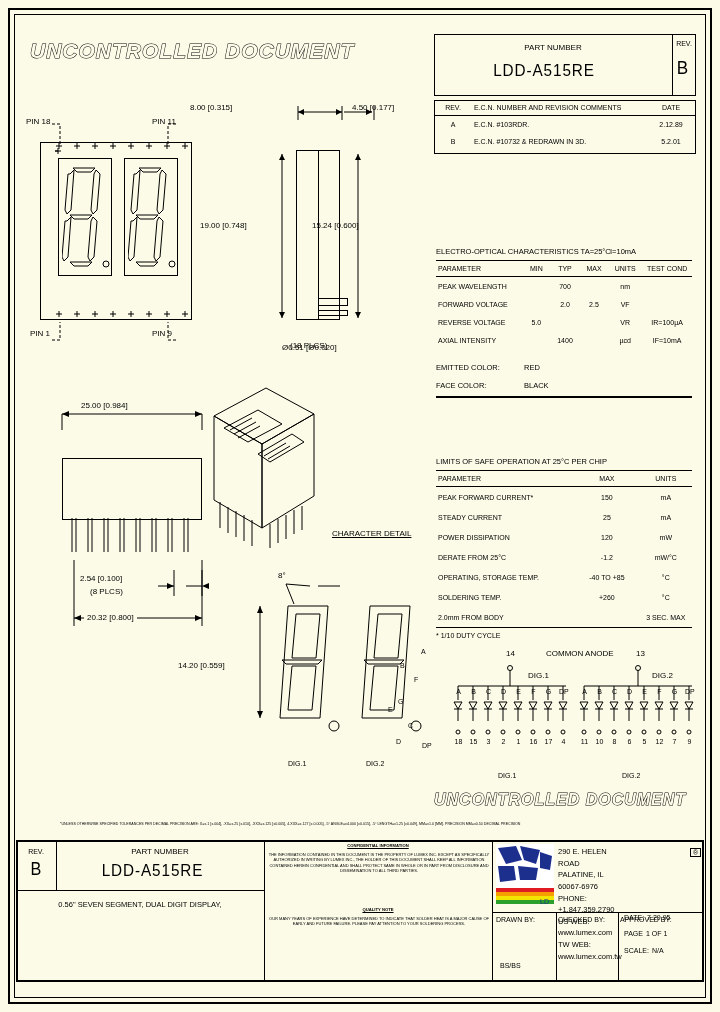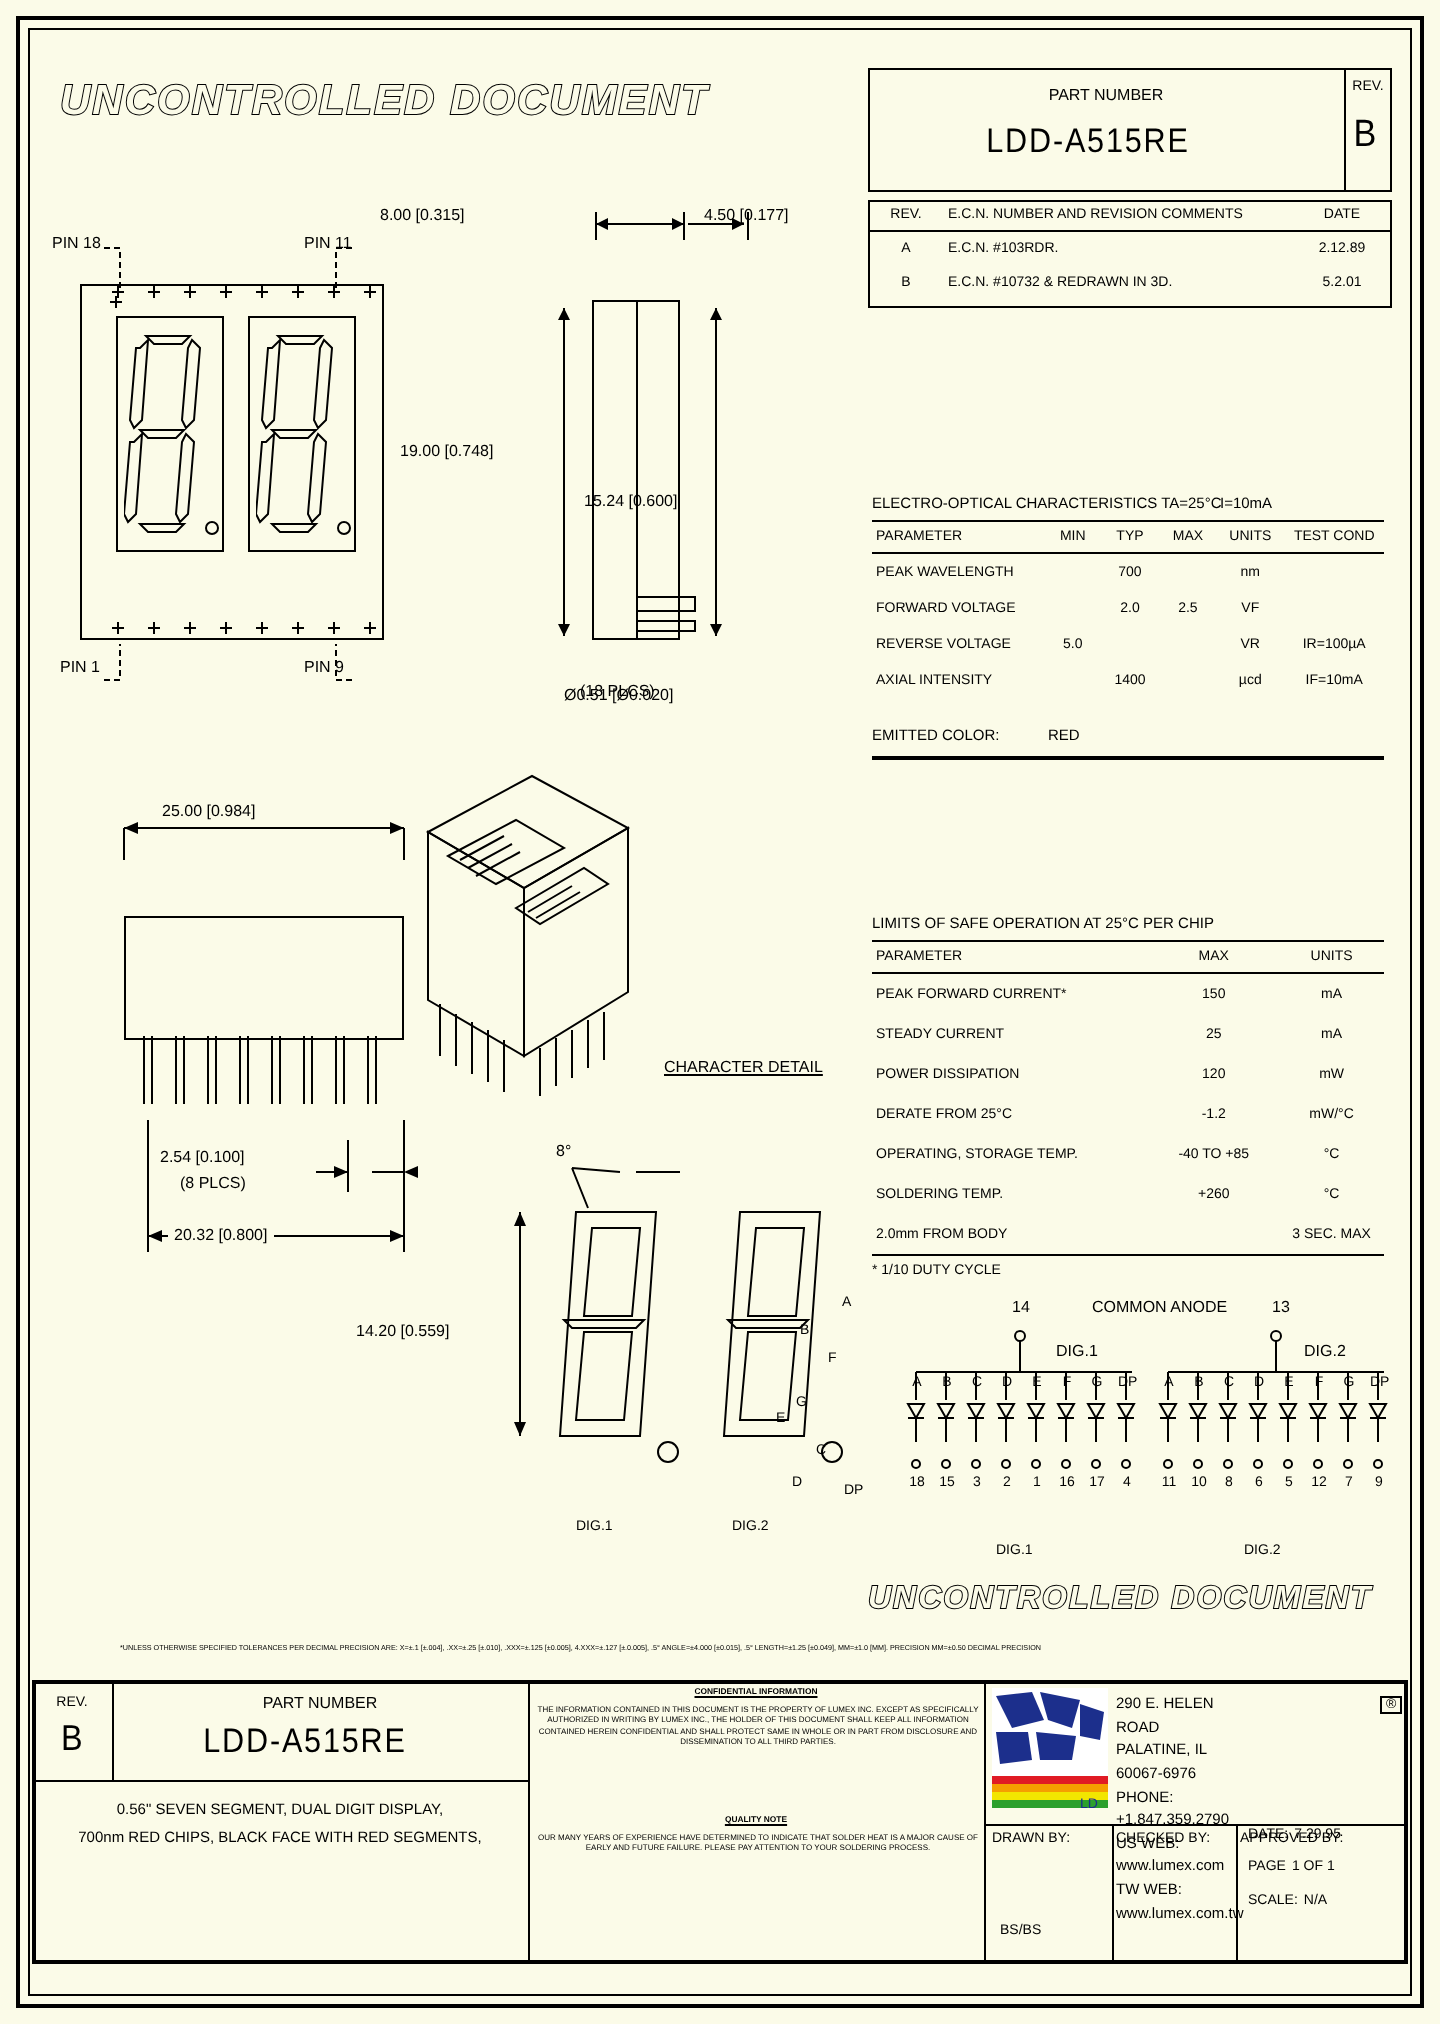--- a/index.html
+++ b/index.html
@@ -156,21 +156,21 @@
     <svg class="seg" style="left:272px;top:150px;" width="20" height="172" viewBox="0 0 20 172">
       <path d="M10 4 v164" stroke="#000" stroke-width="1"></path>
       <path d="M10 4 l-3 6 h6 z M10 168 l-3 -6 h6 z" fill="#000"></path>
     </svg>
     <div class="t" style="left:200px;top:222px;font-size:8px;">19.00 [0.748]</div>
 
     <svg class="seg" style="left:352px;top:150px;" width="20" height="172" viewBox="0 0 20 172">
       <path d="M6 4 v164" stroke="#000" stroke-width="1"></path>
       <path d="M6 4 l-3 6 h6 z M6 168 l-3 -6 h6 z" fill="#000"></path>
     </svg>
-    <div class="t" style="left:292px;top:222px;font-size:8px;margin-top:25px;">15.24 [0.600]</div>
+    <div class="t" style="left:312px;top:222px;font-size:8px;">15.24 [0.600]</div>
 
     <div class="t" style="left:282px;top:344px;font-size:8px;">Ø0.51 [Ø0.020]</div>
     <div class="t" style="left:290px;top:342px;font-size:8px;">(18 PLCS)</div>
   </div>
 
   <div class="t" style="left:436px;top:248px;font-size:7.5px;">ELECTRO-OPTICAL CHARACTERISTICS TA=25°C</div>
   <div class="t" style="left:610px;top:248px;font-size:7.5px;">I=10mA</div>
   <table class="tb" id="eotable" style="left:436px;top:260px;width:256px;">
     <thead>
         <tr>
@@ -214,20 +214,24 @@
           <td style="text-align: center; height: 18px;"></td>
           <td style="text-align: center; height: 18px;">µcd</td>
           <td style="text-align: center; height: 18px;">IF=10mA</td>
         </tr>
       </tbody>
   </table>
   <div id="eonotes" style="position: absolute; left: 436px; top: 358px; font-size: 7.5px;">
       <div style="display: flex; height: 18px; align-items: center;">
         <span style="width: 88px;">EMITTED COLOR:</span>
         <span>RED</span>
+      </div>
+      <div style="display: flex; height: 18px; align-items: center;">
+        <span style="width: 88px;">FACE COLOR:</span>
+        <span>BLACK</span>
       </div>
       <div style="width: 256px; height: 1.5px; background: rgb(0, 0, 0); margin-top: 2px;"></div>
     </div>
 
   <div class="t" style="left:436px;top:458px;font-size:7.5px;">LIMITS OF SAFE OPERATION AT 25°C PER CHIP</div>
   <table class="tb" id="limtable" style="left:436px;top:470px;width:256px;">
     <thead>
         <tr>
           <th style="width: 140px; border-bottom: 1.5px solid rgb(0, 0, 0); border-top: 1.5px solid rgb(0, 0, 0); height: 15px; text-align: left;">PARAMETER</th>
           <th style="width: 66px; border-bottom: 1.5px solid rgb(0, 0, 0); border-top: 1.5px solid rgb(0, 0, 0); height: 15px; text-align: center;">MAX</th>
@@ -514,21 +518,20 @@
   <div class="ln v" style="left:556px;top:912px;height:70px;background:#000;"></div>
   <div class="ln v" style="left:618px;top:912px;height:70px;background:#000;"></div>
 
   <div class="t c" style="left:18px;top:848px;width:36px;font-size:7px;">REV.</div>
   <div class="t c stencil" style="left:18px;top:860px;width:40px;font-size:18px;">B</div>
   <div class="t c" style="left:58px;top:848px;width:204px;font-size:8px;">PART NUMBER</div>
   <div class="t c stencil" style="left:58px;top:862px;width:210px;font-size:17px;letter-spacing:1px;">LDD-A515RE</div>
 
   <div id="tb-desc" style="position:absolute;left:18px;top:898px;width:244px;text-align:center;font-size:7.5px;line-height:1.8;">
       <div>0.56" SEVEN SEGMENT, DUAL DIGIT DISPLAY,</div>
-      <div>700nm RED CHIPS, BLACK FACE WITH RED SEGMENTS,</div>
     </div>
 
   <div class="t c" style="left:266px;top:844px;width:224px;font-size:4.2px;text-decoration:underline;font-weight:bold;">CONFIDENTIAL INFORMATION</div>
   <div class="t" style="left:268px;top:852px;width:222px;font-size:4px;line-height:1.35;white-space:normal;text-align:center;">THE INFORMATION CONTAINED IN THIS DOCUMENT IS THE PROPERTY OF LUMEX INC. EXCEPT AS SPECIFICALLY AUTHORIZED IN WRITING BY LUMEX INC., THE HOLDER OF THIS DOCUMENT SHALL KEEP ALL INFORMATION CONTAINED HEREIN CONFIDENTIAL AND SHALL PROTECT SAME IN WHOLE OR IN PART FROM DISCLOSURE AND DISSEMINATION TO ALL THIRD PARTIES.</div>
   <div class="t c" style="left:266px;top:908px;width:224px;font-size:4.2px;text-decoration:underline;font-weight:bold;">QUALITY NOTE</div>
   <div class="t" style="left:268px;top:916px;width:222px;font-size:4px;line-height:1.35;white-space:normal;text-align:center;">OUR MANY YEARS OF EXPERIENCE HAVE DETERMINED TO INDICATE THAT SOLDER HEAT IS A MAJOR CAUSE OF EARLY AND FUTURE FAILURE. PLEASE PAY ATTENTION TO YOUR SOLDERING PROCESS.</div>
 
   <svg class="logo" style="left:496px;top:844px;" width="58" height="62" viewBox="0 0 58 62">
     <rect x="0" y="0" width="58" height="44" fill="#fff"></rect>
     <g fill="#1c2f8c">

